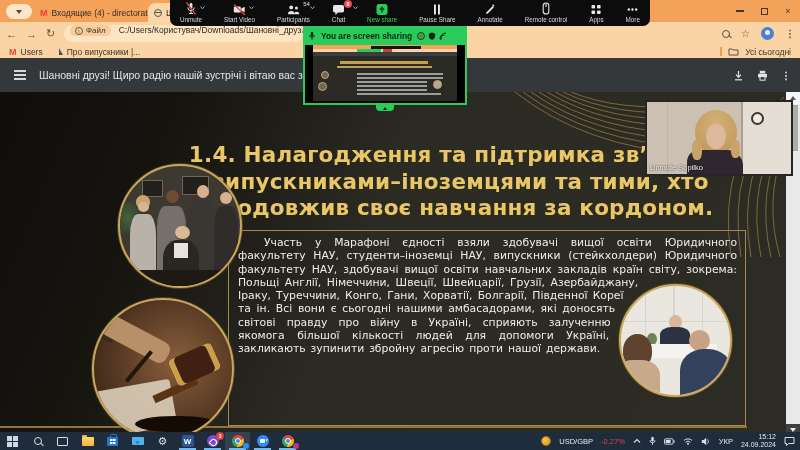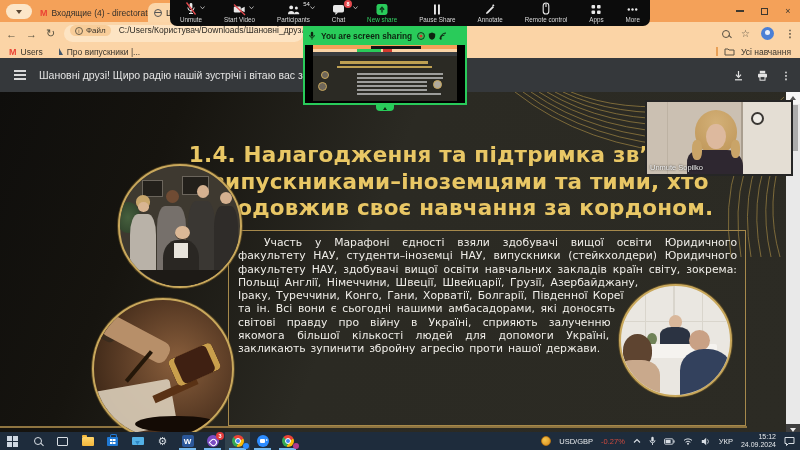--- a/index.html
+++ b/index.html
@@ -189,21 +189,21 @@
       </span>
     <span class="bkm">
         <span class="sail"></span>
         <span>Про випускники |...</span>
       </span>
     <span class="bkm-right">
       <span class="vsep"></span>
       <svg width="11" height="9">
           <path d="M1,2 h3l1,1h5v5h-9z" fill="none" stroke="#5a5244" stroke-width="1"></path>
         </svg>
-      <span class="bkm">Усі навчання</span>
+      <span class="bkm">Усі сьогодні</span>
     </span>
   </div>
 
   <div class="pdfbar">
     <span class="burger">
         <i></i>
         <i></i>
         <i></i>
       </span>
     <span class="pdftitle">Шановні друзі! Щиро радію нашій зустрічі і вітаю вас з початком роботи VIII Х</span>

